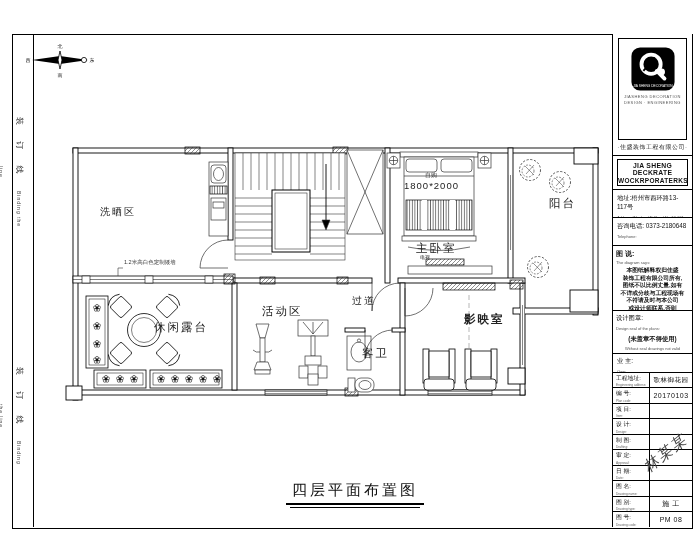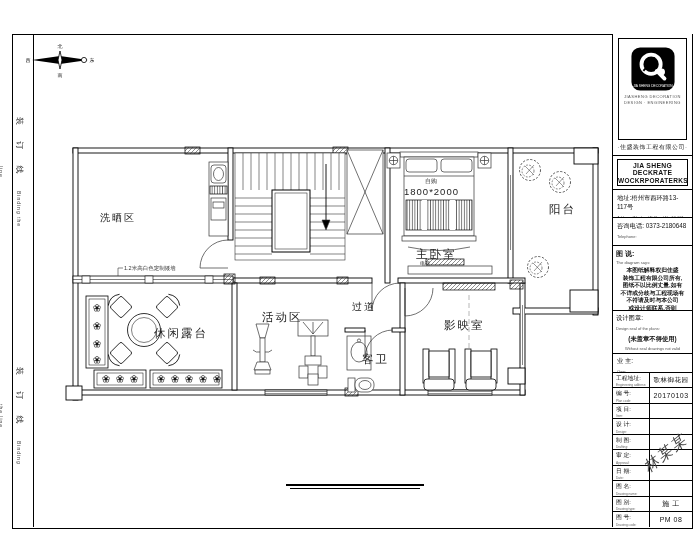--- a/index.html
+++ b/index.html
@@ -7,21 +7,21 @@
   .sheet{position:absolute;inset:0;background:#fff;}
   .outer-frame{position:absolute;left:12px;top:34px;width:679px;height:493px;border:1.2px solid #000;}
   .binding-rule{position:absolute;left:33px;top:34px;height:493px;width:0;border-left:1px solid #000;}
   .vtext{position:absolute;left:15px;width:16px;writing-mode:vertical-rl;text-orientation:sideways;color:#333;text-align:center;}
   .vtext .vcn{font-size:8px;letter-spacing:7px;color:#222;}
   .vtext .ven{font-size:5px;letter-spacing:1px;color:#444;margin-top:6px;}
   .vtext-1{top:112px;height:120px;}
   .vtext-2{top:366px;height:100px;}
   .compass{position:absolute;left:26px;top:40px;}
   .plan-svg{position:absolute;left:60px;top:140px;}
-  .lbl{position:absolute;color:#222;white-space:nowrap;line-height:1;margin-top:6px;}
+  .lbl{position:absolute;color:#222;white-space:nowrap;line-height:1;}
   .room-lbl{font-size:11.5px;letter-spacing:2px;}
   .ann-lbl{font-size:5.5px;color:#333;letter-spacing:0;}
   .plan-title{position:absolute;left:280px;top:481px;width:150px;text-align:center;}
   .plan-title .t{font-size:15px;letter-spacing:3px;color:#111;display:inline-block;}
   .plan-title .ul1{height:2px;background:#000;margin:3px 6px 0 6px;}
   .plan-title .ul2{height:1px;background:#000;margin:2px 10px 0 10px;}
   
   .titleblock{position:absolute;left:612px;top:34px;width:79px;height:493px;border-left:1px solid #000;display:flex;flex-direction:column;background:#fff;}
   .tb-cell{border-bottom:1px solid #000;box-sizing:border-box;position:relative;overflow:hidden;}
   .tb-logo{height:132px;}
@@ -281,31 +281,32 @@
       <path d="M305,190 L305,218 M305,218 A28,28 0 0 1 333,190"></path>
     </g>
 
     <path d="M58,128 L58,136 M58,128 L63,128" stroke="#333" stroke-width="0.6" fill="none"></path>
   </svg>
 
   <div class="lbl room-lbl" style="left:100px;top:207px;font-size:10px;">洗晒区</div>
   <div class="lbl room-lbl" style="left:262px;top:306px;">活动区</div>
   <div class="lbl room-lbl" style="left:352px;top:296px;font-size:10px;text-align:right;">过道</div>
   <div class="lbl room-lbl" style="left:362px;top:348px;">客卫</div>
-  <div class="lbl room-lbl" style="left:444px;top:314px;">影映室</div>
+  <div class="lbl room-lbl" style="left:464px;top:314px;font-weight:bold;">影映室</div>
   <div class="lbl room-lbl" style="left:154px;top:322px;">休闲露台</div>
   <div class="lbl room-lbl" style="left:416px;top:243px;">主卧室</div>
   <div class="lbl room-lbl" style="left:549px;top:198px;font-family:Liberation Mono, monospace;">阳台</div>
 
   <div class="lbl" style="left:404px;top:181px;font-size:9.5px;letter-spacing:1px;">1800*2000</div>
   <div class="lbl ann-lbl" style="left:425px;top:172px;font-size:6px;">自购</div>
   <div class="lbl ann-lbl" style="left:420px;top:255px;font-size:5px;">电视</div>
   <div class="lbl ann-lbl" style="left:124px;top:260px;">1.2米高白色定制矮墙</div>
 
   <div class="plan-title">
+    <span class="t">四层平面布置图</span>
     <div class="ul1"></div>
     <div class="ul2"></div>
   </div>
 
   <div class="titleblock">
 
     <div class="tb-cell tb-logo">
       <div class="logo-inner">
         <svg class="emblem" viewBox="0 0 48 48">
           <rect x="1.5" y="1.5" width="45" height="45" rx="9" fill="#000"></rect>

